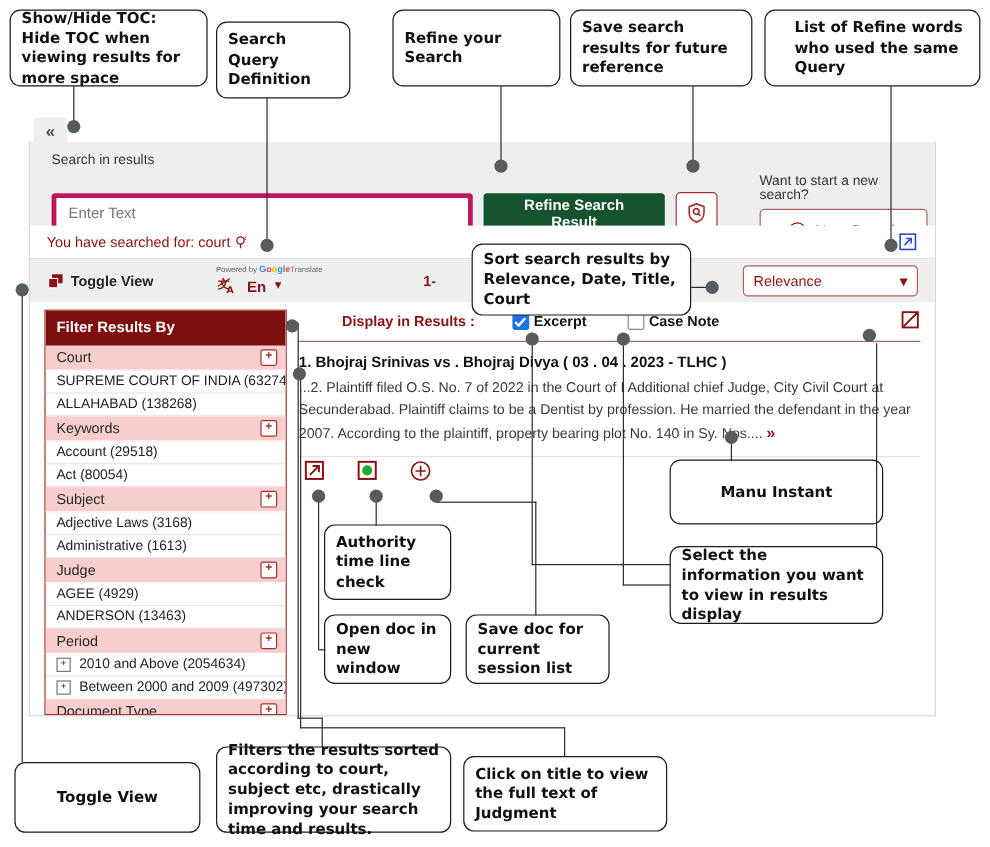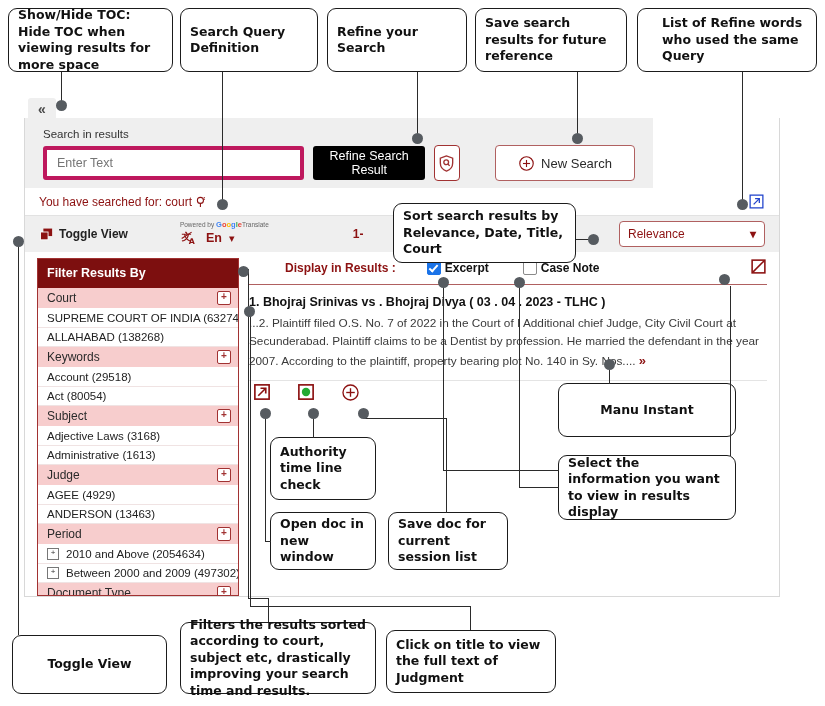--- a/index.html
+++ b/index.html
@@ -33,34 +33,34 @@
     background:#ffffff;border:1px solid #d8d8d8;border-top:none;
     overflow:hidden;z-index:5;
   }
   .collapse-btn{
     position:absolute;left:28px;top:98px;width:28px;height:22px;
     background:#efefef;border-radius:3px;color:#4a4a4a;
     font-size:14px;font-weight:700;line-height:22px;text-align:center;
     z-index:20;cursor:pointer;
   }
   .searchbar{
-    position:absolute;left:0;top:0;width:628px;height:70px;
-    background:#efefef;box-sizing:border-box;padding:10px 18px 0 18px;
+    position:absolute;left:0;top:0;width:754px;height:70px;
+    background:#efefef;box-sizing:border-box;padding:10px 6px 0 18px;
   }
   .sr-label{font-size:11.5px;color:#333;margin-bottom:5px;}
   .sr-row{display:flex;align-items:center;gap:9px;}
   .sr-input{
     width:358px;height:34px;box-sizing:border-box;
     background:#fff;border:4px solid #be185d;border-radius:3px;
     padding:0 10px;font-size:12.5px;color:#8b8b8b;
     font-family:Liberation Sans, sans-serif;outline:none;
   }
   .btn-refine{
-    height:34px;background:#000000;color:#fff;border:none;border-radius:3px;
-    font-size:12.5px;font-weight:400;padding:0 14px;cursor:pointer;
+    height:34px;background:#14532d;color:#fff;border:none;border-radius:3px;
+    font-size:12.5px;font-weight:700;padding:0 14px;cursor:pointer;
     font-family:"Liberation Sans", sans-serif;
   }
   .btn-save{
     width:34px;height:34px;border:1px solid #a13232;border-radius:4px;
     background:#fff;display:flex;align-items:center;justify-content:center;
     cursor:pointer;
   }
   .new-wrap{margin-left:26px;display:flex;flex-direction:column;}
   .new-q{font-size:11.5px;color:#333;margin-bottom:5px;}
   .btn-new{
@@ -150,21 +150,21 @@
   }
   .more-ar{color:#8c1111;font-weight:700;font-size:13px;cursor:pointer;}
   .ico-row{margin-top:12px;display:flex;align-items:center;gap:26px;padding-left:4px;}
   .ico-btn{cursor:pointer;display:flex;align-items:center;justify-content:center;}
   .res-sep{position:absolute;left:0;right:0;top:122px;height:1px;background:#e4e4e4;}
 </style>
 </head>
 <body>
 
 <div class="callout" style="left:8px;top:8px;width:165px;height:64px;">Show/Hide TOC: Hide TOC when viewing results for more space</div>
-<div class="callout" style="left:180px;top:8px;width:138px;height:64px;">Search Query Definition</div>
+<div class="callout" style="left:180px;top:18px;width:112px;height:64px;">Search Query Definition</div>
 <div class="callout ctr" style="left:327px;top:8px;width:140px;height:64px;">Refine your Search</div>
 <div class="callout" style="left:475px;top:8px;width:152px;height:64px;">Save search results for future reference</div>
 <div class="callout" style="left:637px;top:8px;width:180px;height:64px;padding-left:24px;">List of Refine words who used the same Query</div>
 
 <div class="vline" style="left:61px;top:72px;height:33px;"></div>
 <div class="dot" style="left:56px;top:100px;"></div>
 <div class="vline" style="left:222px;top:72px;height:131px;"></div>
 <div class="dot" style="left:217px;top:199px;"></div>
 <div class="vline" style="left:417px;top:72px;height:65px;"></div>
 <div class="dot" style="left:412px;top:133px;"></div>
@@ -183,20 +183,21 @@
       <input class="sr-input" type="text" placeholder="Enter Text" style="">
       <button class="btn-refine">Refine Search Result</button>
       <div class="btn-save">
         <svg width="19" height="19" viewBox="0 0 24 24">
           <path d="M12 2.4 4.2 5.3v6.2c0 4.6 3.2 8.6 7.8 10.1 4.6-1.5 7.8-5.5 7.8-10.1V5.3Z" fill="none" stroke="#a13232" stroke-width="1.7"></path>
           <circle cx="11.6" cy="10.4" r="3" fill="none" stroke="#a13232" stroke-width="1.7"></circle>
           <line x1="13.7" y1="12.6" x2="16" y2="15" stroke="#a13232" stroke-width="1.7"></line>
         </svg>
       </div>
       <div class="new-wrap">
+        <div class="new-q">Want to start a new search?</div>
         <div class="btn-new">
           <svg width="17" height="17" viewBox="0 0 24 24">
             <circle cx="12" cy="12" r="9.5" fill="none" stroke="#8c1111" stroke-width="1.6"></circle>
             <line x1="12" y1="7" x2="12" y2="17" stroke="#8c1111" stroke-width="1.6"></line>
             <line x1="7" y1="12" x2="17" y2="12" stroke="#8c1111" stroke-width="1.6"></line>
           </svg>
           <span>New Search</span>
         </div>
       </div>
     </div>

